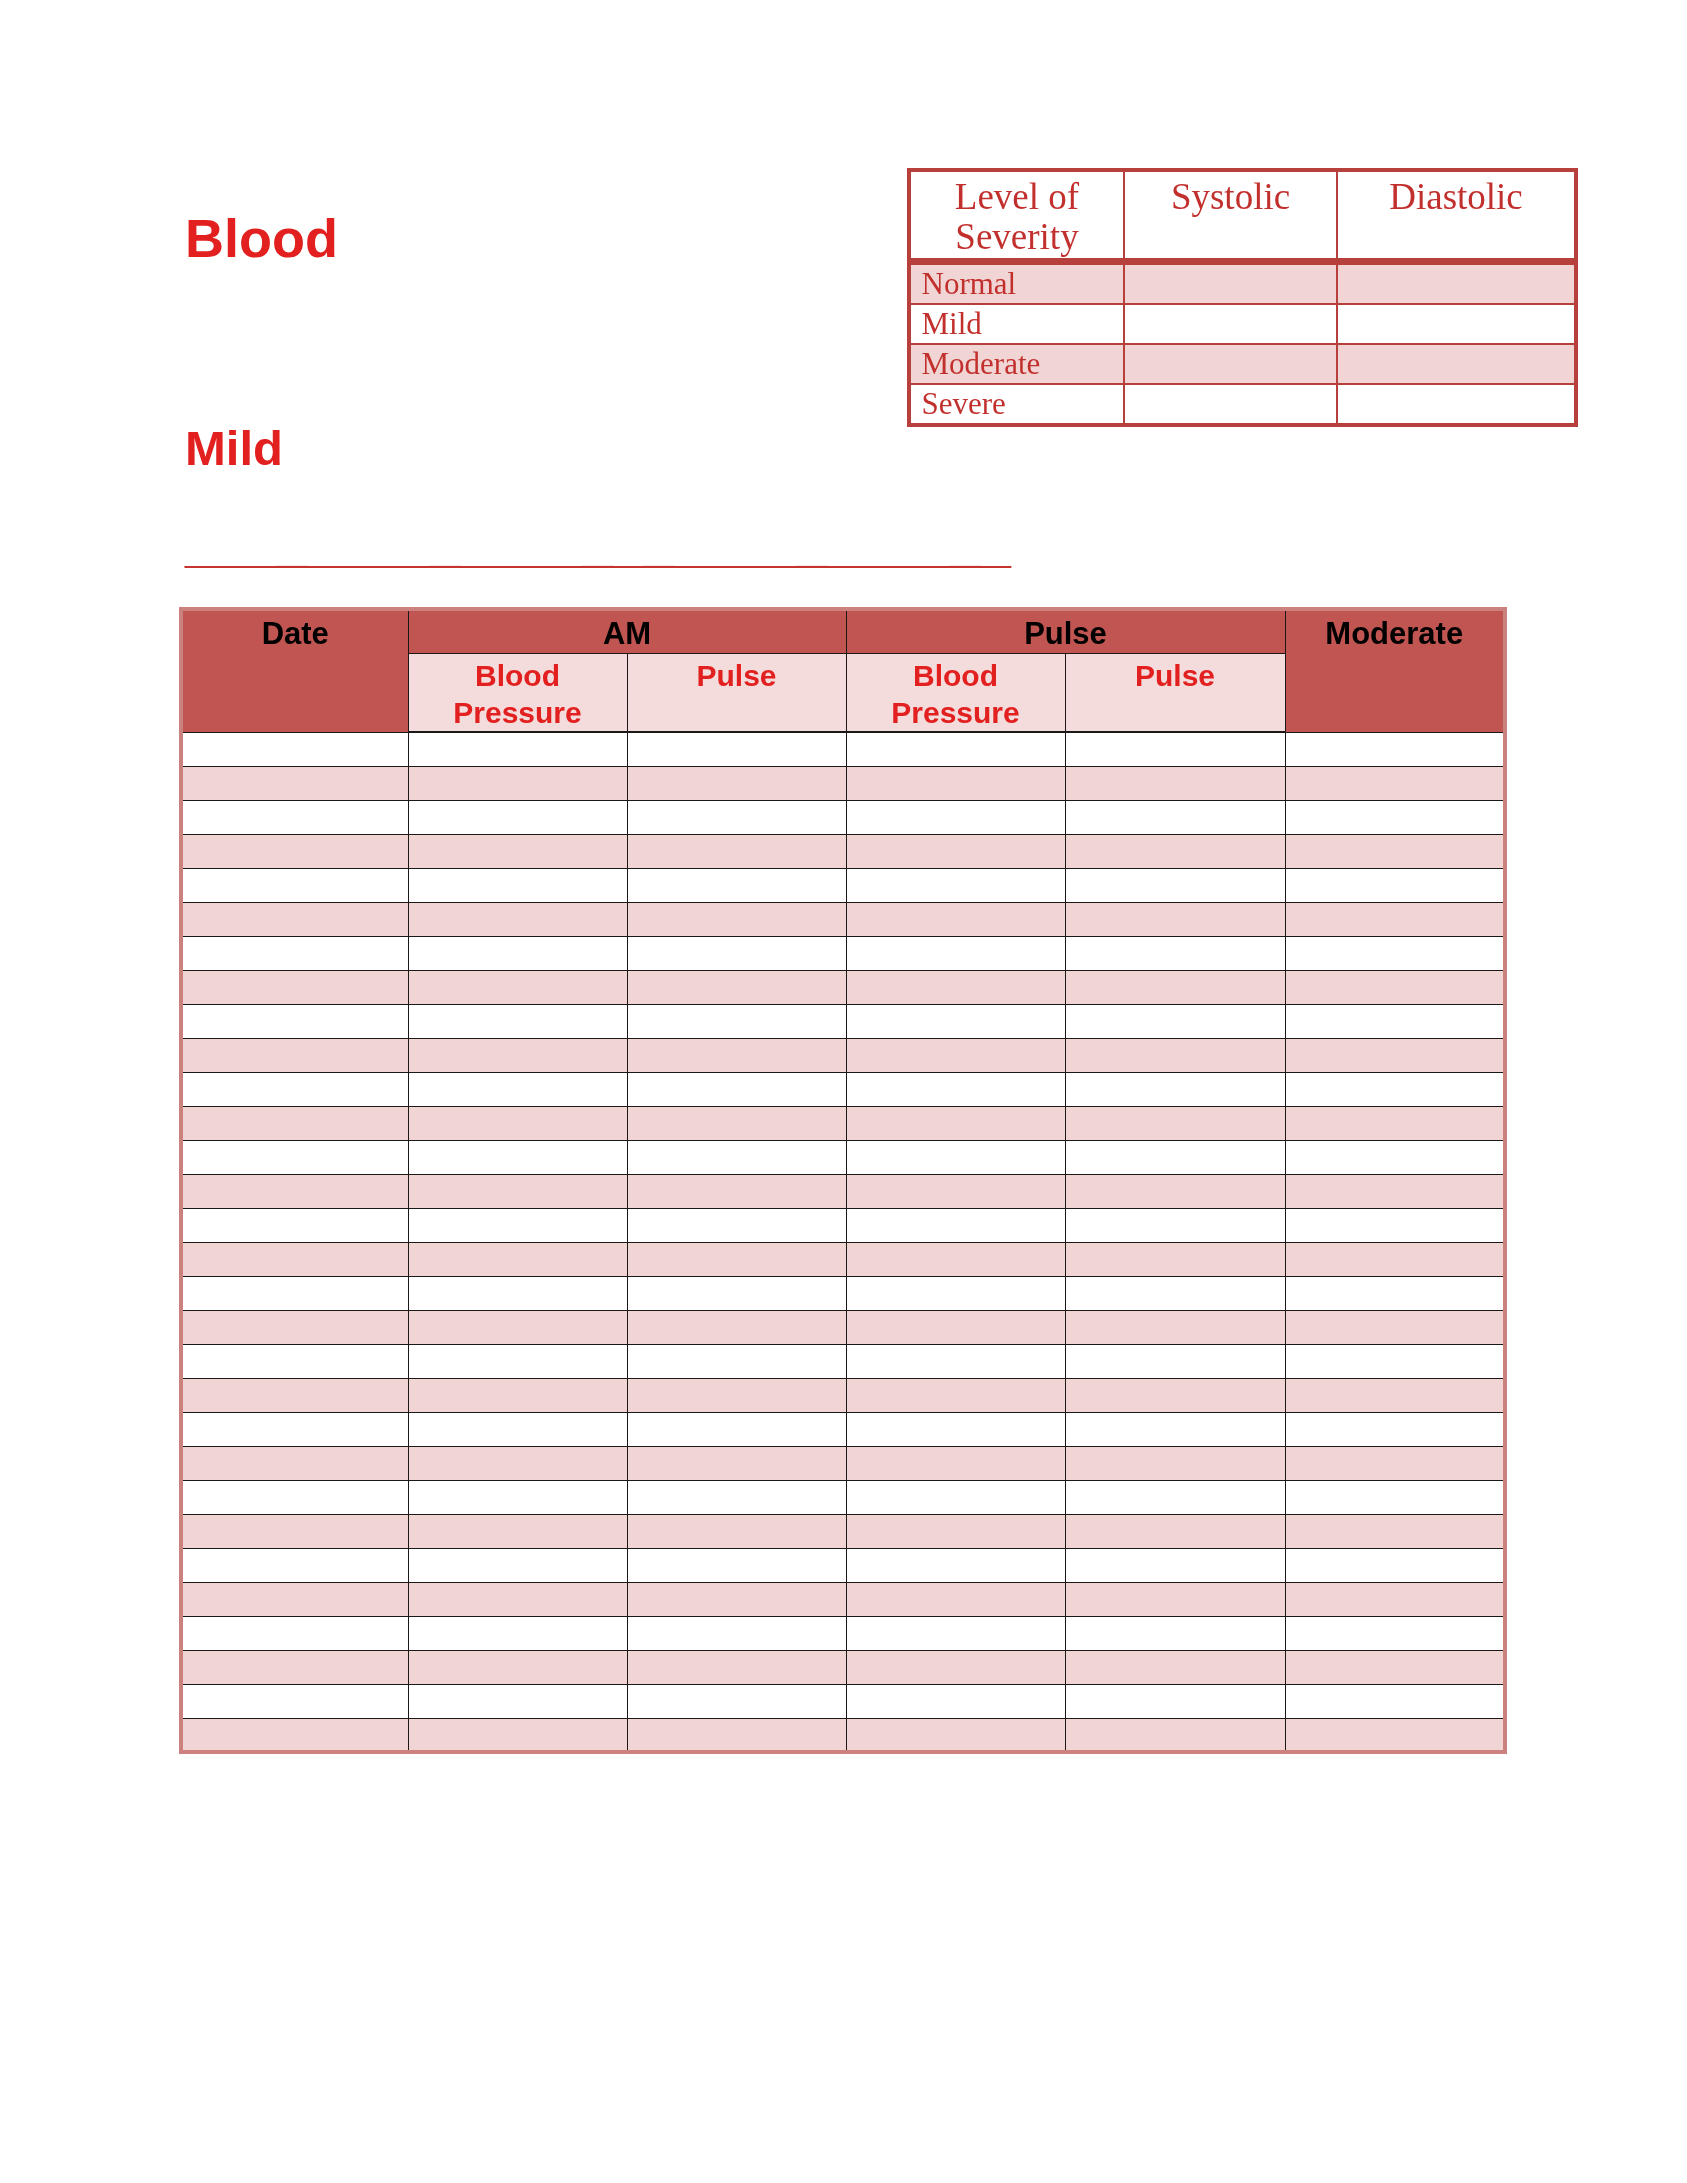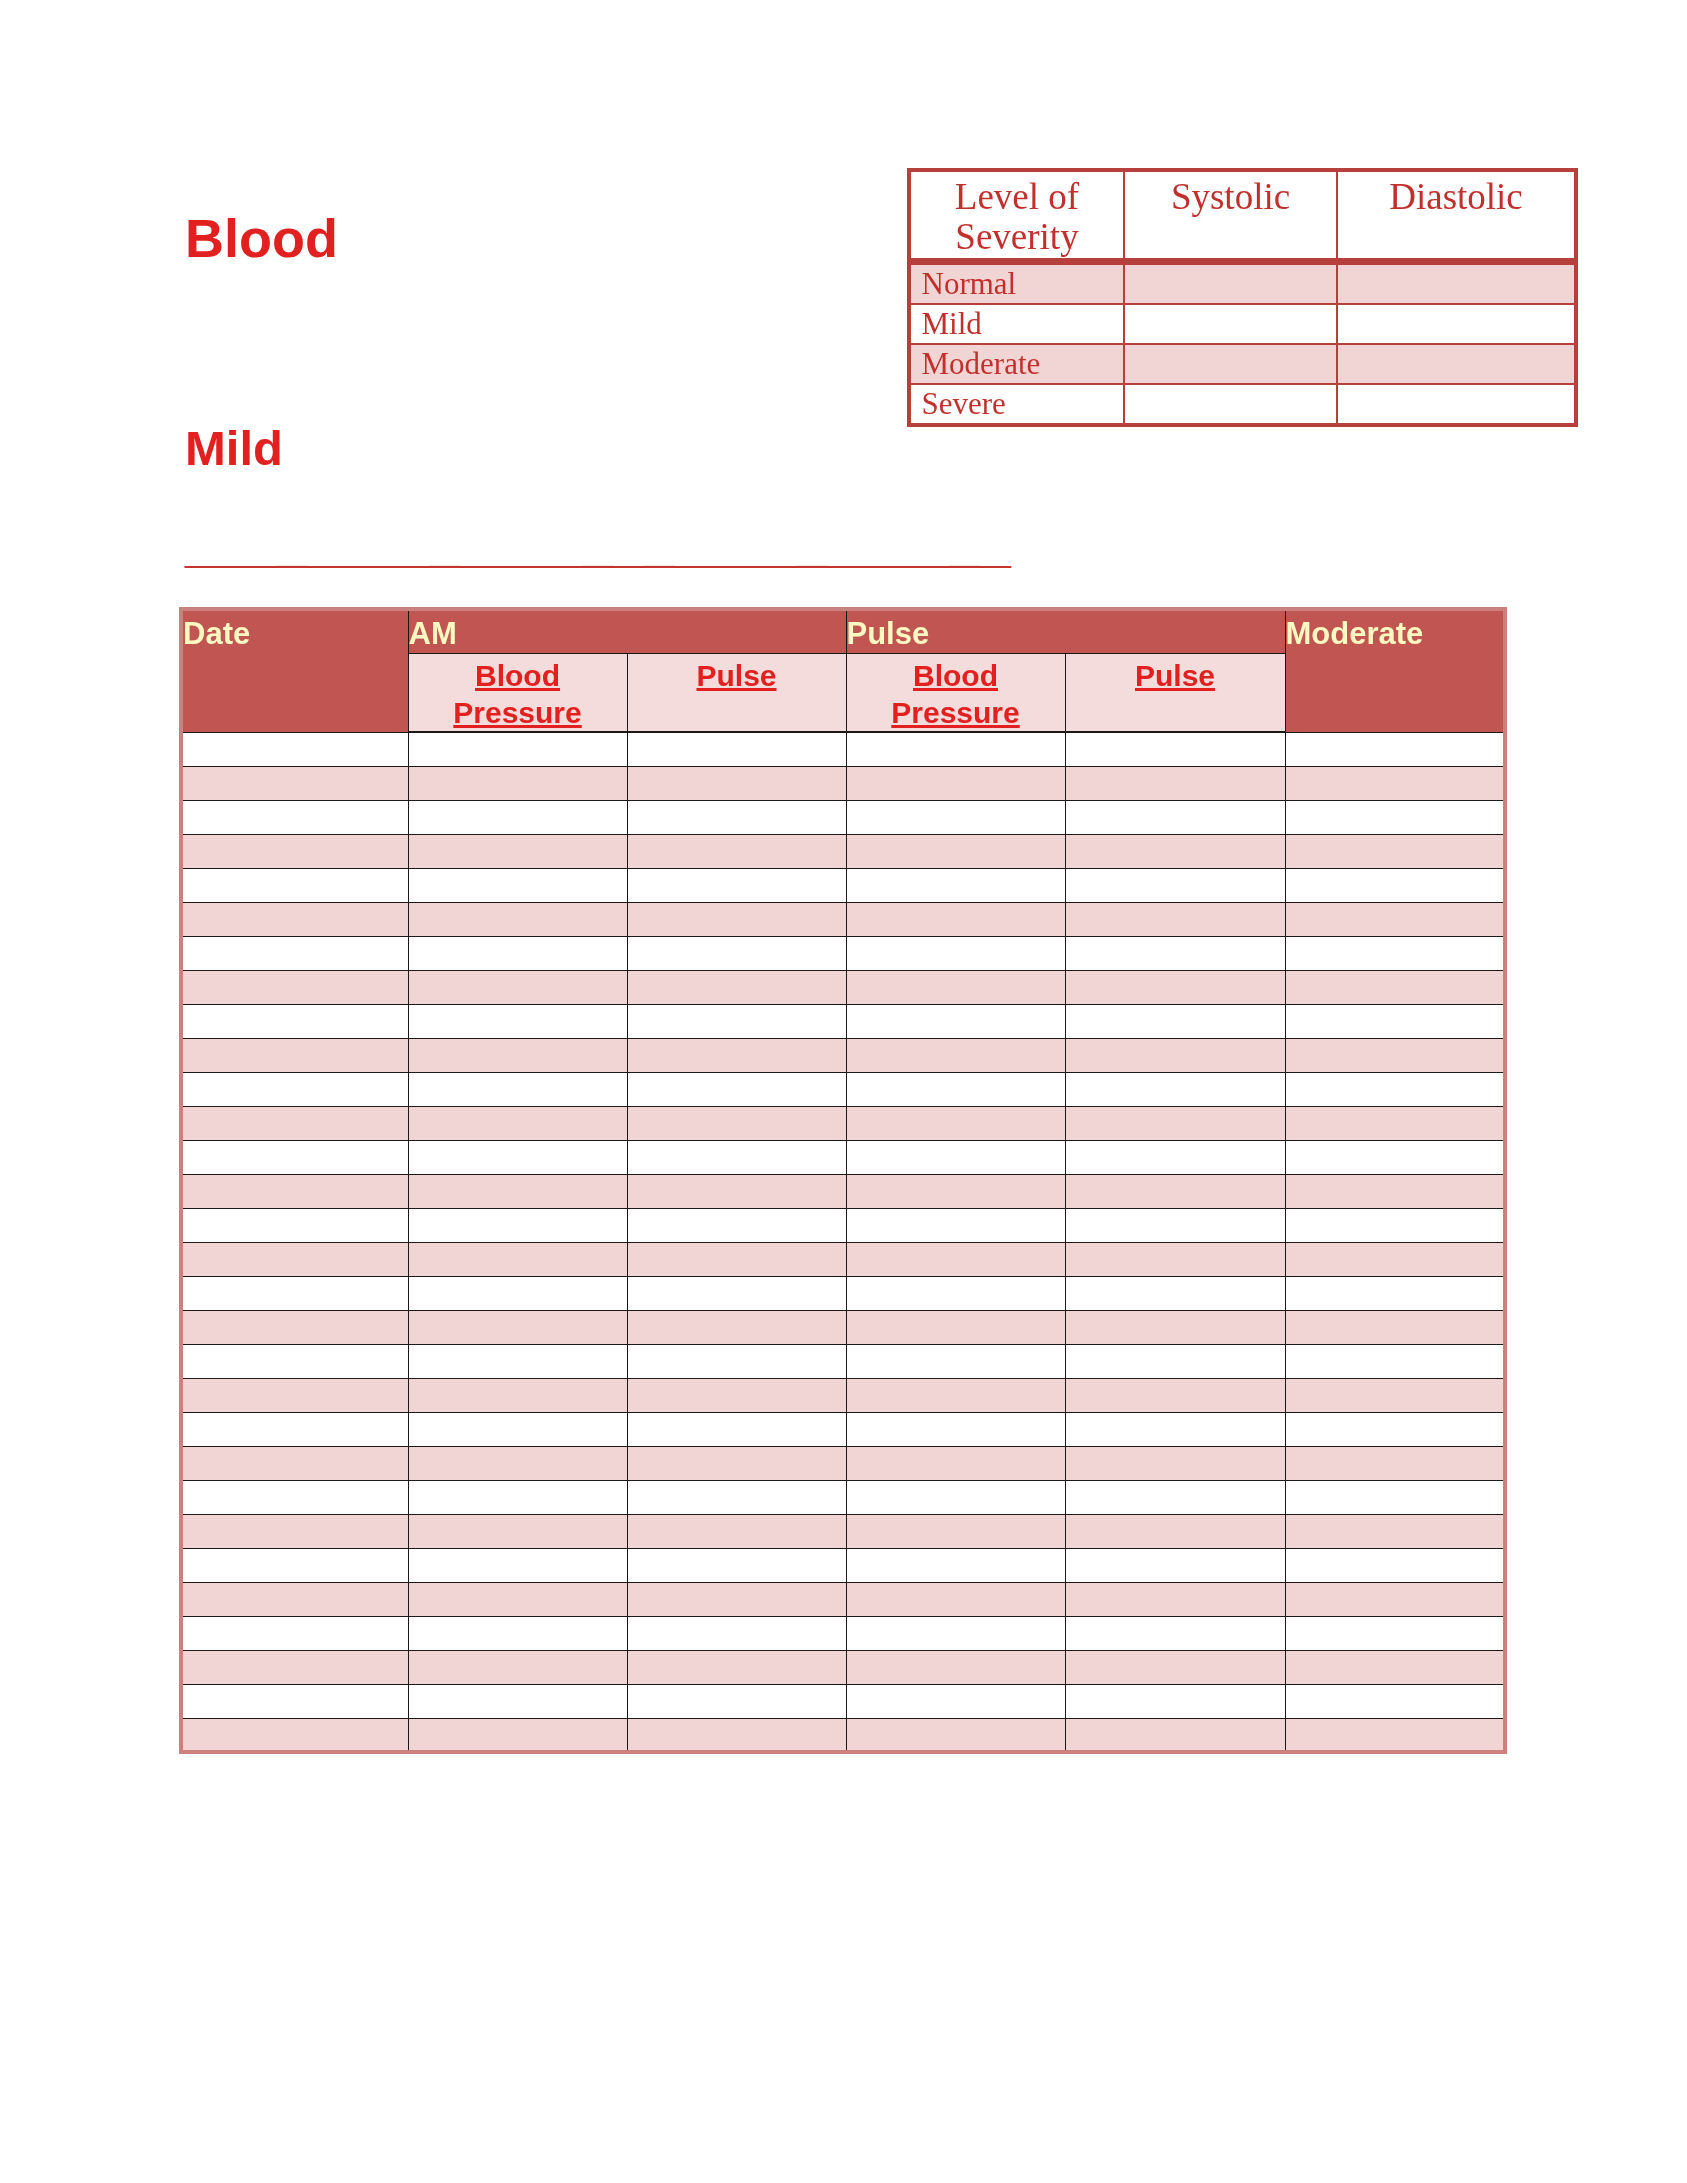--- a/index.html
+++ b/index.html
@@ -72,29 +72,29 @@
     position: absolute; left: 179px; top: 607px; width: 1326px;
     border-collapse: collapse; table-layout: fixed;
     border: 4.4px solid var(--outer-border);
   }
   table.log th, table.log td {
     border: 1.7px solid var(--grid-line);
     padding: 0;
   }
   table.log thead th.dark {
     background: var(--header-fill);
-    color: #fef9c3; font-size: 31px; font-weight: 700;
-    vertical-align: top; padding-top: 3.5px; text-align: left;
+    color: #000000; font-size: 31px; font-weight: 700;
+    vertical-align: top; padding-top: 3.5px; text-align: center;
     height: 35px; line-height: 38px;
   }
   table.log thead tr.subhead th {
     background: var(--subheader-fill);
     color: var(--accent-text); font-size: 30px; font-weight: 700;
     vertical-align: top; padding-top: 3.5px; text-align: center;
-    height: 74px; line-height: 37px; text-decoration: underline;
+    height: 74px; line-height: 37px;
   }
   table.log thead tr.subhead th { border-bottom: 2.6px solid var(--grid-line); }
   table.log tbody td { height: 34px; background: #ffffff; }
   table.log tbody tr.stripe td { background: var(--stripe-fill); }
 </style>
 </head>
 <body>
 
 <div class="doc-title">
   <div>Blood</div>

